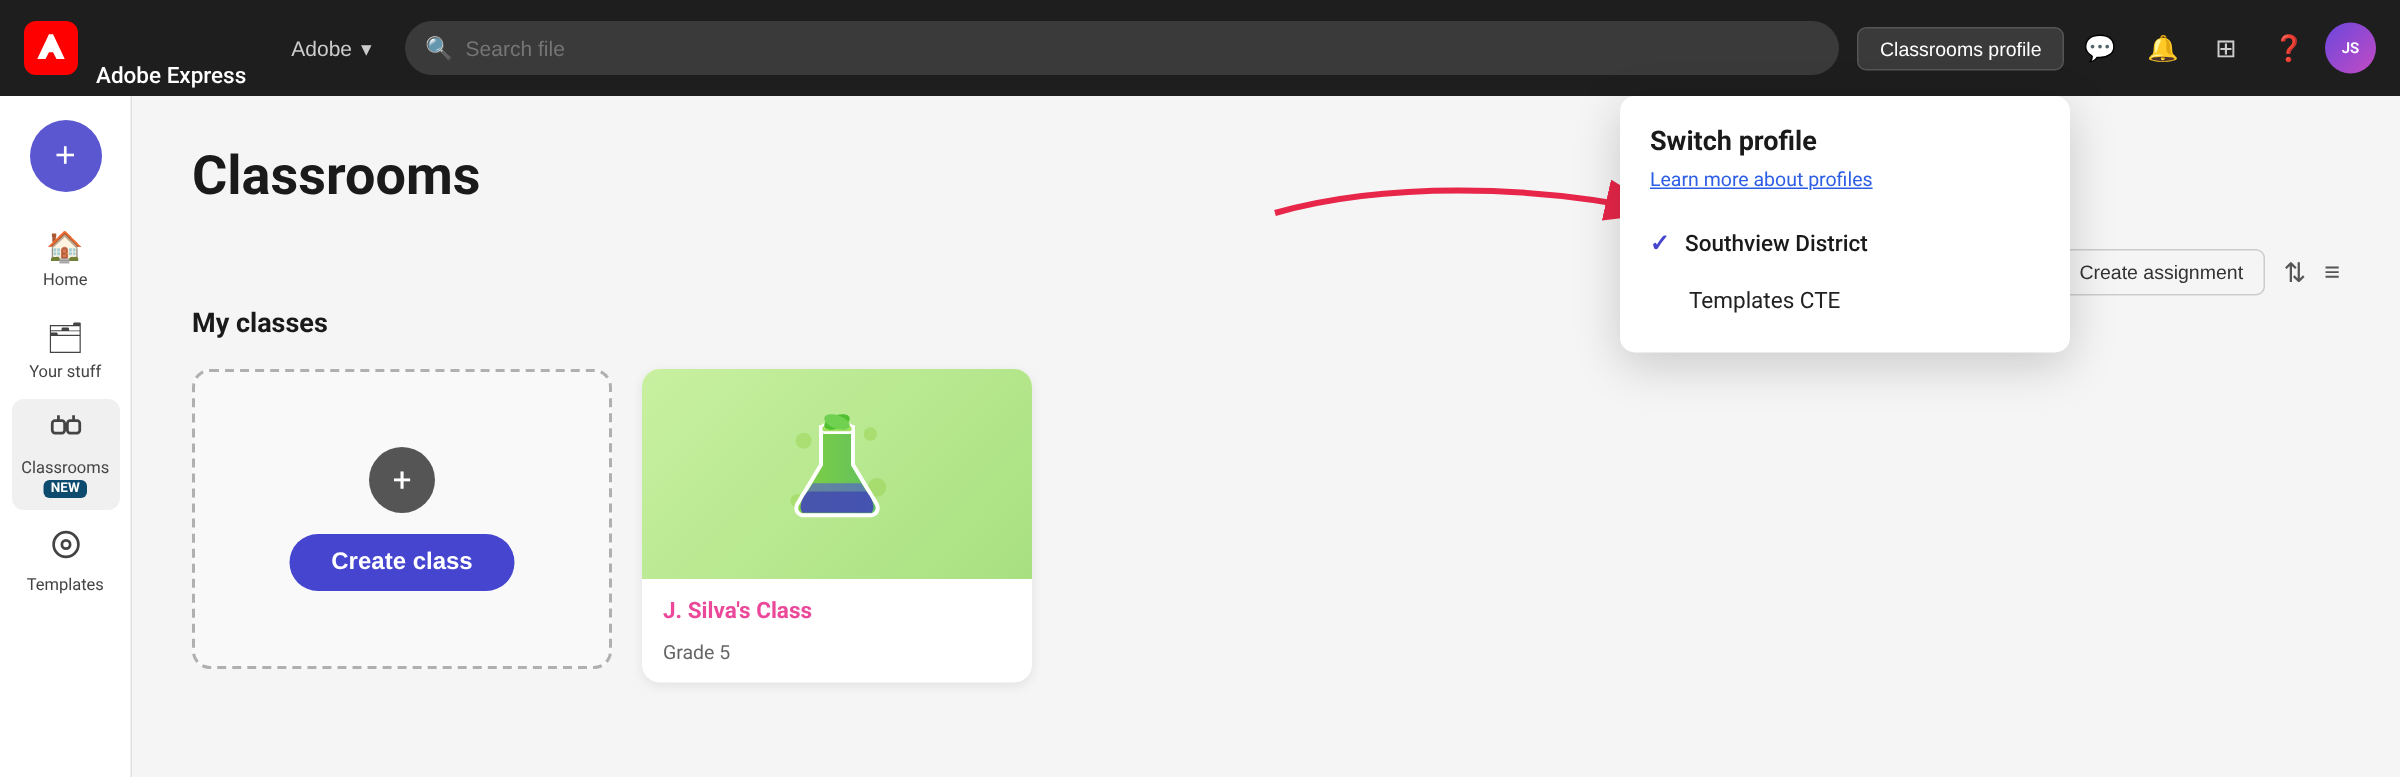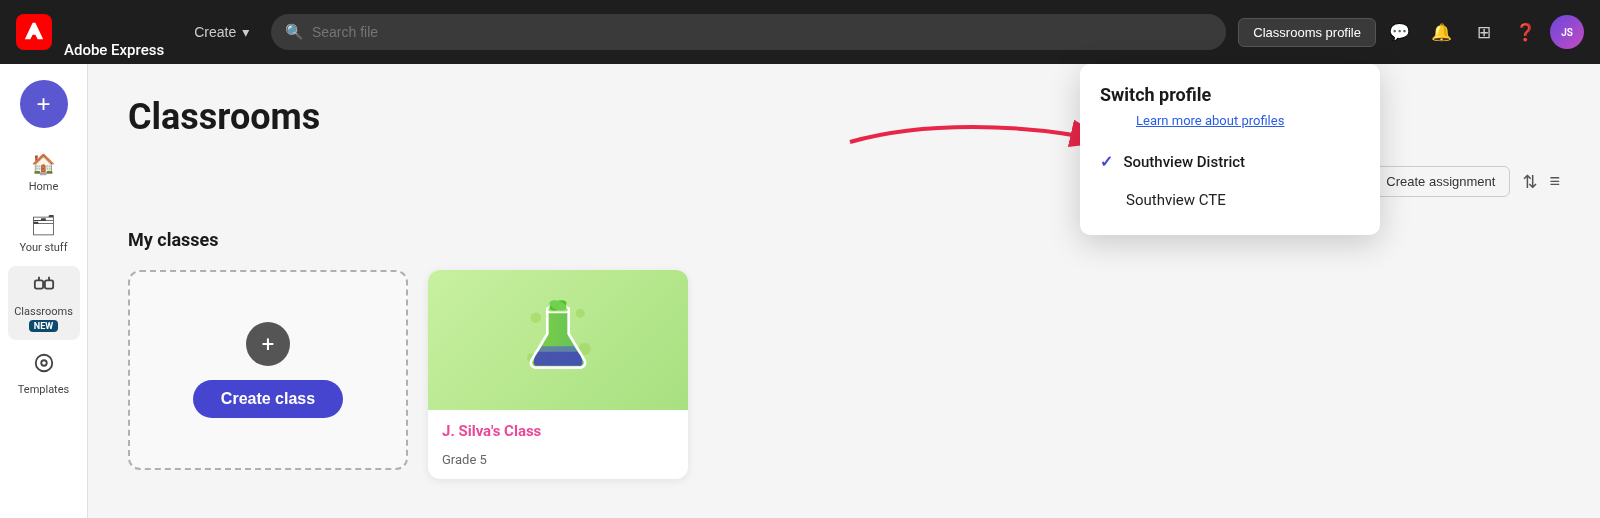--- a/index.html
+++ b/index.html
@@ -224,21 +224,21 @@
     }
     .class-card-grade {
       font-size: 13px;
       color: #666;
       margin-top: 12px;
     }
 
     
     .content-topbar {
       display: flex; align-items: center; justify-content: flex-end;
-      margin-bottom: 32px;
+      margin-bottom: 8px;
       gap: 12px;
     }
     .create-assignment-btn {
       background: transparent;
       border: 1px solid #ccc;
       border-radius: 6px;
       padding: 7px 14px;
       font-size: 13px;
       cursor: pointer;
       color: #333;
@@ -270,21 +270,20 @@
       padding: 0 20px 8px 20px;
     }
     .learn-more-link {
       font-size: 13px;
       color: #2c5de5;
       text-decoration: underline;
       cursor: pointer;
       padding: 0 20px;
       display: block;
       margin-bottom: 14px;
-      margin-left: 36px;
     }
     .profile-option {
       display: flex; align-items: center; gap: 10px;
       padding: 10px 20px;
       font-size: 15px;
       color: #222;
       cursor: pointer;
     }
     .profile-option.selected { color: #1a1a1a; font-weight: 500; }
     .checkmark { color: #4545d0; font-size: 16px; font-weight: 700; }
@@ -305,21 +304,21 @@
 <body>
 
 <nav class="topnav">
   <div class="adobe-logo">
     <svg viewBox="0 0 24 24" fill="white">
         <path d="M13.5 2L22 20h-6l-2.5-5H10.5L8 20H2L10.5 2h3z"></path>
       </svg>
   </div>
   <span class="app-name">Adobe Express</span>
   <button class="files-dropdown">
-    <span>Create</span>
+    <span>Adobe</span>
     <span>▾</span>
   </button>
   <div class="search-bar">
     <span style="color:#aaa; font-size:15px;">🔍</span>
     <input type="text" placeholder="Search file" style="">
   </div>
   <div class="nav-actions">
     <button class="profile-btn">Classrooms profile</button>
     <button class="nav-icon-btn" title="Chat">
       <span style="font-size:17px;">💬</span>
@@ -341,21 +340,21 @@
 
 <div class="switch-profile-panel">
   <div class="switch-profile-title">Switch profile</div>
   <a class="learn-more-link">Learn more about profiles</a>
   <div class="profile-option selected">
     <span class="checkmark">✓</span>
     <span>Southview District</span>
   </div>
   <div class="profile-option">
     <span style="width:16px; display:inline-block;"></span>
-    <span>Southview CTE</span>
+    <span>Templates CTE</span>
   </div>
 </div>
 
 <svg class="arrow-pointer" width="280" height="60" viewBox="0 0 280 60">
   <defs>
     <marker id="arrowhead" markerWidth="10" markerHeight="7" refX="10" refY="3.5" orient="auto">
       <polygon points="0 0, 10 3.5, 0 7" fill="#e8264a"></polygon>
     </marker>
   </defs>
   <path d="M 10 30 C 80 10, 180 10, 270 30" stroke="#e8264a" stroke-width="4" fill="none" marker-end="url(#arrowhead)"></path>

